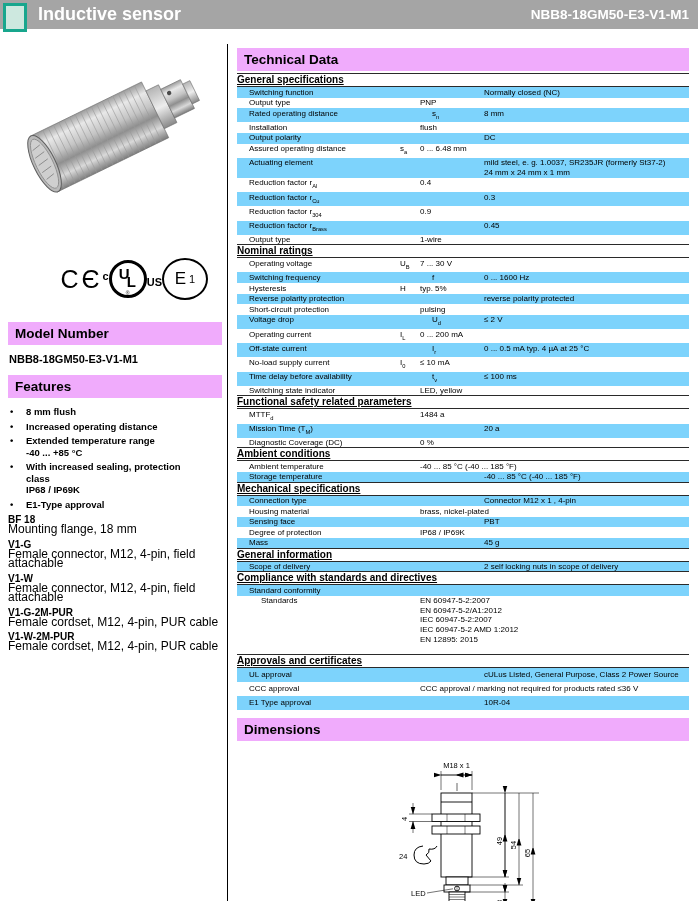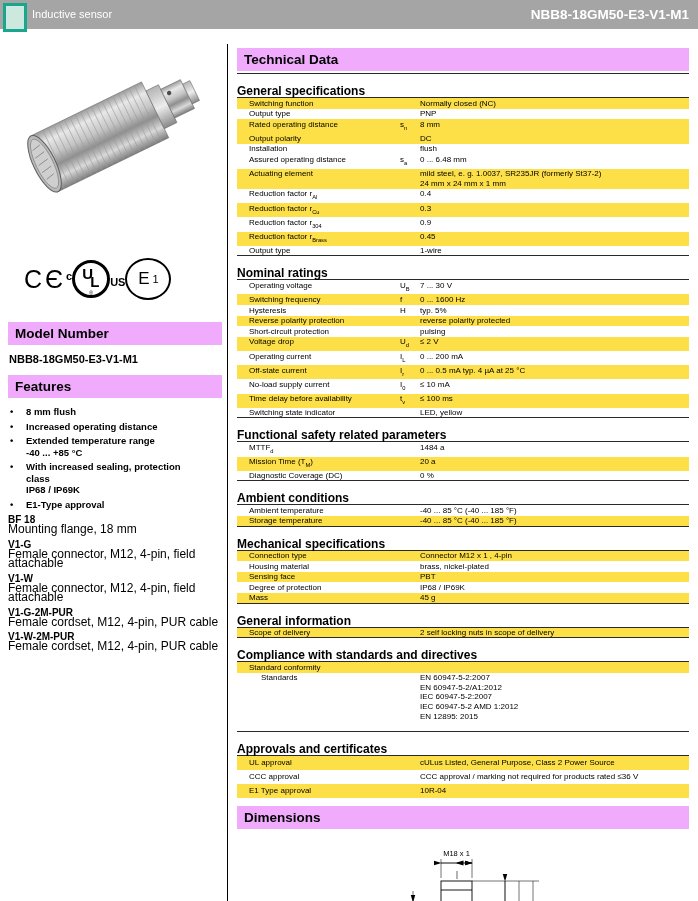--- a/index.html
+++ b/index.html
@@ -3,31 +3,31 @@
 <meta charset="utf-8">
 <style>
   html,body{margin:0;padding:0;}
   body{
     width:698px;height:901px;position:relative;background:#fff;
     font-family:"Liberation Sans", sans-serif;color:#000;overflow:hidden;
   }
   
   .topbar{position:absolute;left:0;top:0;width:698px;height:29px;background:#a5a5a5;}
   .brandbox{position:absolute;left:3px;top:3px;width:24px;height:29px;background:#cde8df;border:3px solid #18a68d;box-sizing:border-box;}
-  .topbar .ttl{position:absolute;left:32px;top:0;line-height:29px;font-size:11px;font-weight:normal;color:#fff;}
+  .topbar .ttl{position:absolute;left:38px;top:0;line-height:29px;font-size:18px;font-weight:bold;color:#fff;}
   .topbar .mdl{position:absolute;right:9px;top:0;line-height:29px;font-size:13.5px;font-weight:bold;color:#fff;}
   
   .divider{position:absolute;left:227px;top:44px;width:1px;height:857px;background:#000;}
   .leftcol{position:absolute;left:8px;top:40px;width:214px;}
   .rightcol{position:absolute;left:237px;top:48px;width:452px;}
   
   .bar{background:#f0abfc;font-weight:bold;font-size:13.5px;padding:4px 7px 4px 7px;color:#000;}
   
   .photo{margin:6px 0 0 10px;display:block;}
-  .marks{display:flex;align-items:center;justify-content:flex-start;margin:40px 14px 0 16px;height:54px;}
+  .marks{display:flex;align-items:center;justify-content:flex-end;margin:40px 14px 0 16px;height:54px;}
   .ce{font-size:25px;letter-spacing:3px;font-weight:500;}
   .cul{display:flex;align-items:center;}
   .cul .side{font-size:11px;font-weight:bold;}
   .cul .side.c{align-self:flex-start;margin-top:10px;}
   .cul .side.us{align-self:flex-end;margin-bottom:10px;}
   .cul .circle{width:38px;height:38px;border:3px solid #000;border-radius:50%;position:relative;box-sizing:border-box;}
   .cul .u{position:absolute;left:7px;top:2px;font-size:15px;font-weight:bold;}
   .cul .l{position:absolute;left:15px;top:10px;font-size:15px;font-weight:bold;}
   .cul .reg{position:absolute;left:14px;bottom:-1px;font-size:5px;}
   .e1{width:46px;height:42px;border:2px solid #000;border-radius:50%;display:flex;align-items:center;justify-content:center;box-sizing:border-box;}
@@ -37,25 +37,25 @@
   .modelval{font-size:11px;font-weight:bold;margin:8px 0 10px 1px;}
   .featbar{margin-top:0;}
   .features{list-style:none;margin:8px 0 0 2px;padding:0;}
   .features li{display:flex;margin-bottom:3px;font-size:9.5px;font-weight:bold;line-height:11.5px;}
   .features .bullet{width:16px;flex:0 0 16px;}
   .accbar{margin-top:10px;}
   .accitem{margin-top:4px;}
   .accname{font-size:10px;font-weight:bold;line-height:11px;}
   .accdesc{font-size:12px;line-height:9.5px;}
   
-  .sec-h{font-weight:bold;font-size:12px;line-height:10px;padding:12px 0 1px 0;border-top:1px solid #2a2a2a;border-bottom:1px solid #2a2a2a;margin-top:-1px;}
+  .sec-h{font-weight:bold;font-size:10px;line-height:10px;padding:1px 0 1px 0;border-top:1px solid #2a2a2a;border-bottom:1px solid #2a2a2a;margin-top:-1px;text-decoration:underline;}
   .sec-h.gap{margin-top:9px;}
   .tdbar{margin-bottom:3px;}
   .tr{display:flex;font-size:8px;line-height:9.6px;padding:0.5px 0;}
-  .tr.shade{background:#fde047;}
+  .tr.shade{background:#7dd3fc;gap:32px;}
   .tr.tall{padding:2.2px 0;}
   .c-label{flex:0 0 163px;padding-left:12px;box-sizing:border-box;}
   .tr.ind2 .c-label{padding-left:24px;}
   .c-sym{flex:0 0 20px;}
   .c-val{flex:1;}
   sub{font-size:0.72em;}
   .dimbar{margin-top:8px;}
   .dimdrawing{margin:14px 0 0 158px;display:block;}
   svg text{font-family:"Liberation Sans", sans-serif;}
 </style>
@@ -225,32 +225,32 @@
           <div>PNP</div>
         </span>
   </div>
       <div class="tr shade">
     <span class="c-label">Rated operating distance</span>
     <span class="c-sym">s<sub>n</sub></span>
     <span class="c-val">
           <div>8 mm</div>
         </span>
   </div>
+      <div class="tr">
+    <span class="c-label">Installation</span>
+    <span class="c-sym"></span>
+    <span class="c-val">
+          <div>flush</div>
+        </span>
+  </div>
       <div class="tr shade">
     <span class="c-label">Output polarity</span>
     <span class="c-sym"></span>
     <span class="c-val">
           <div>DC</div>
-        </span>
-  </div>
-      <div class="tr">
-    <span class="c-label">Installation</span>
-    <span class="c-sym"></span>
-    <span class="c-val">
-          <div>flush</div>
         </span>
   </div>
       <div class="tr">
     <span class="c-label">Assured operating distance</span>
     <span class="c-sym">s<sub>a</sub></span>
     <span class="c-val">
           <div>0 ... 6.48 mm</div>
         </span>
   </div>
       <div class="tr shade">

